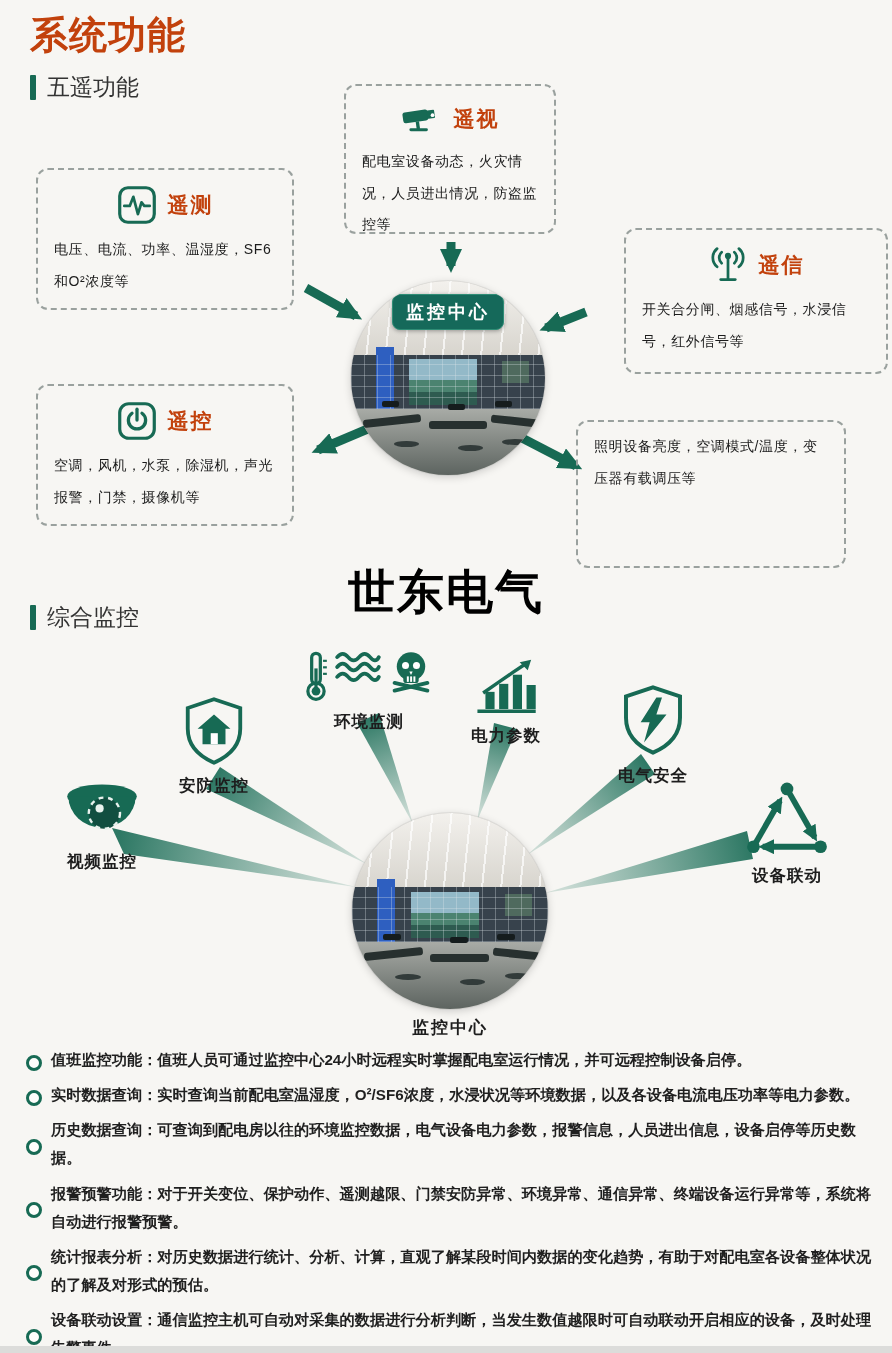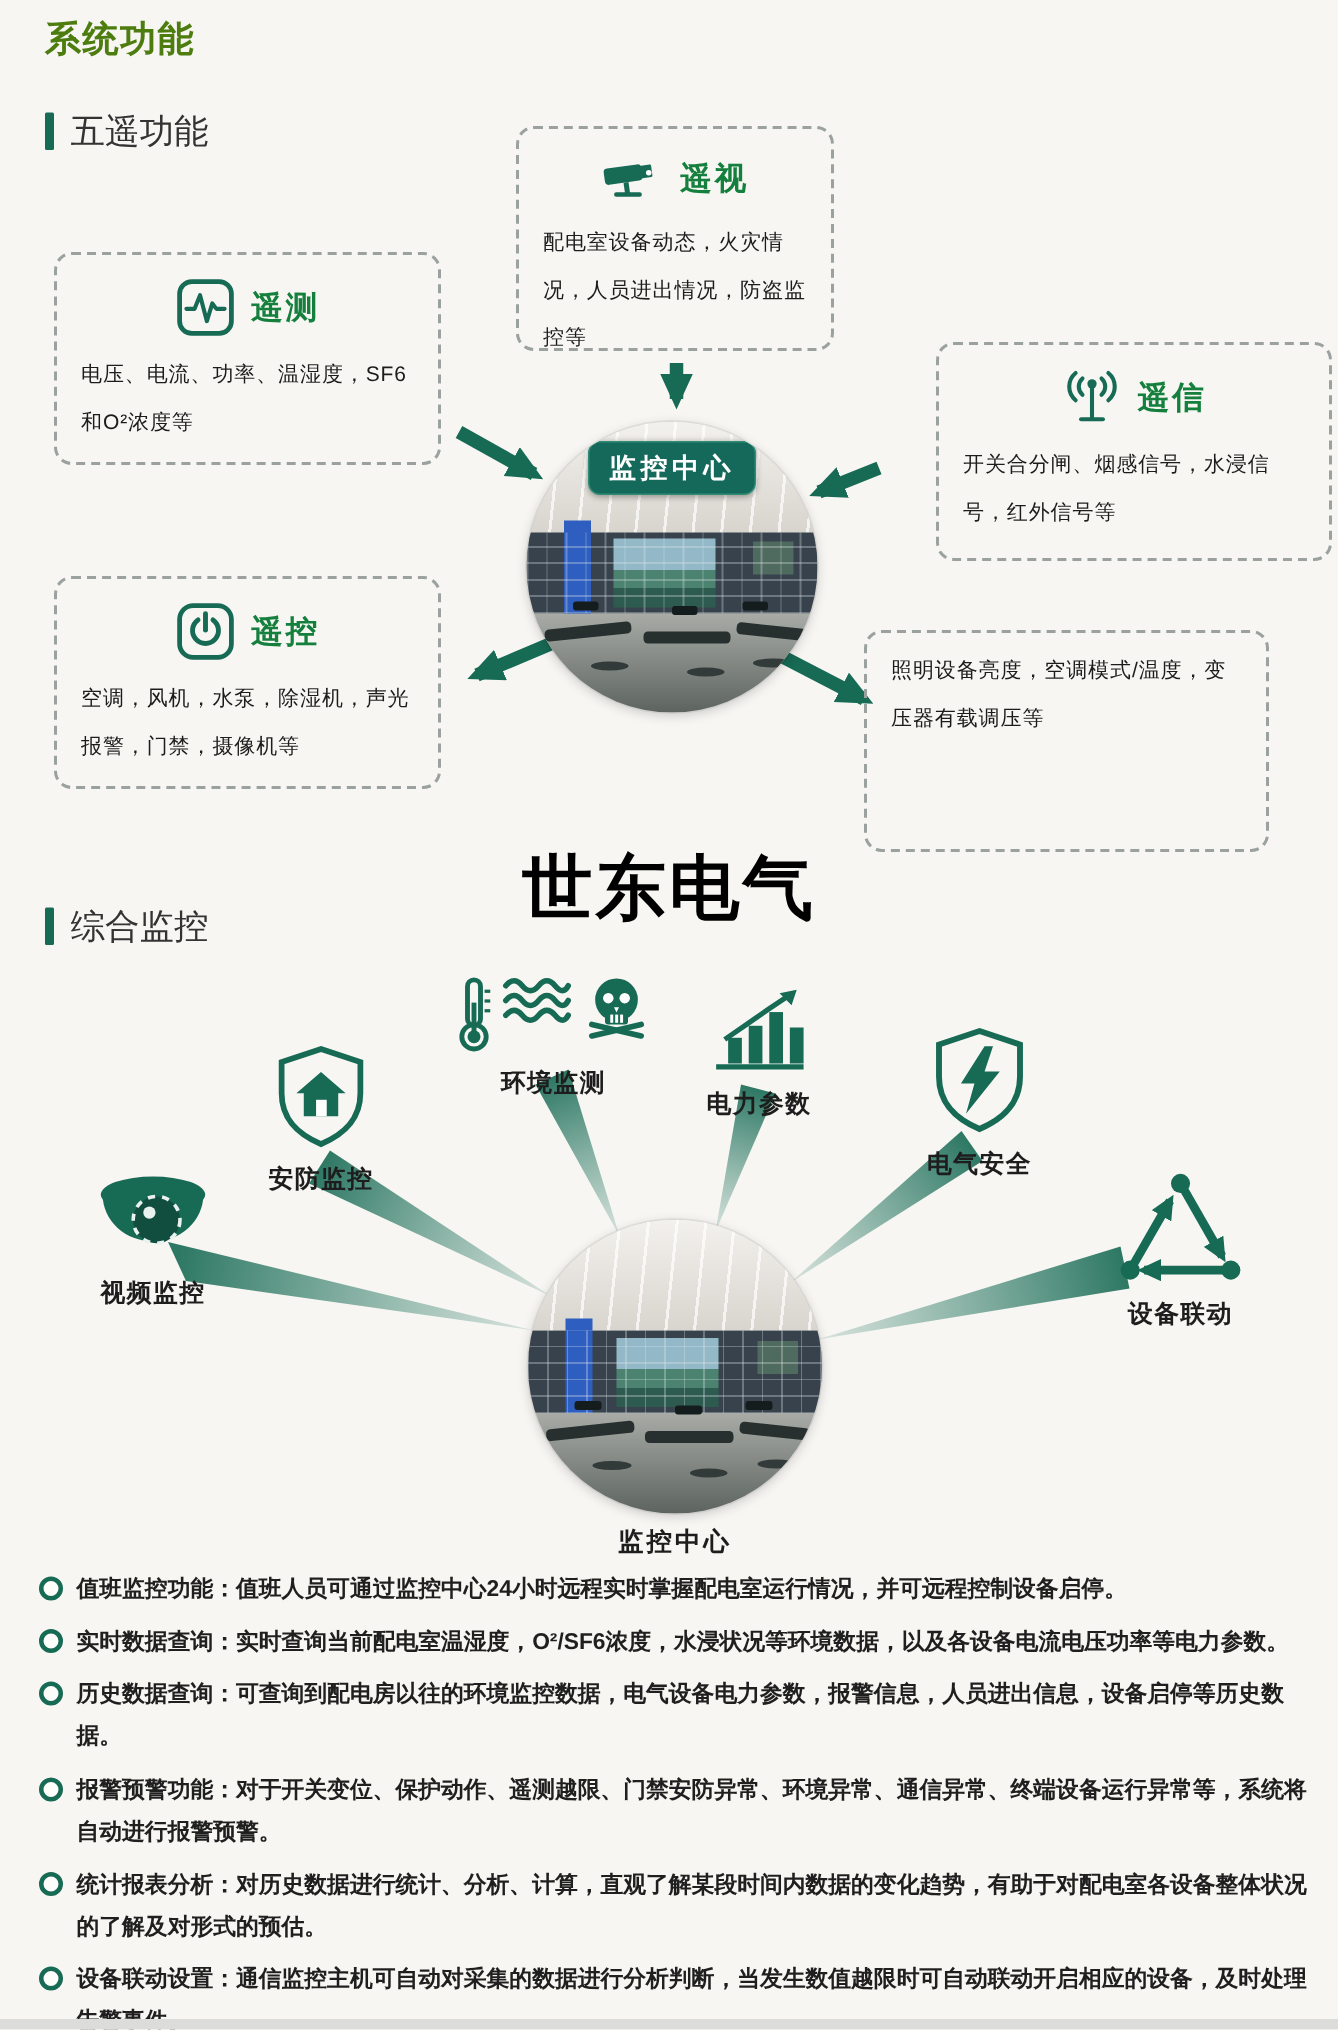--- a/index.html
+++ b/index.html
@@ -1,31 +1,31 @@
 <!DOCTYPE html>
 <html><head>
 <meta charset="utf-8">
 <style>
   html,body{margin:0;padding:0;}
   body{font-family:"Liberation Sans","DejaVu Sans",sans-serif;background:#eee;}
   .page{position:relative;width:892px;height:1353px;background:#f7f6f3;overflow:hidden;margin:0 auto;}
 
-  .main-title{position:absolute;left:30px;top:10px;font-size:24px;font-weight:800;color:#4d7c0f;letter-spacing:1px;}
+  .main-title{position:absolute;left:30px;top:10px;font-size:38px;font-weight:800;color:#c2410c;letter-spacing:1px;}
   .sec-head{position:absolute;left:30px;display:flex;align-items:center;gap:11px;font-size:23px;font-weight:500;color:#333;}
   .sec-bar{width:6px;height:25px;background:#176A54;border-radius:1px;}
   .sec-head.five{top:72px;}
   .sec-head.integrated{top:602px;text-align:right;}
 
   svg{display:block;}
   .overlay{position:absolute;pointer-events:none;}
 
   
   .fbox{position:absolute;border:2px dashed #9aa19e;border-radius:12px;box-sizing:border-box;}
   .fbox-head{display:flex;align-items:center;justify-content:center;gap:11px;margin-top:15px;}
-  .fbox-title{font-size:21px;font-weight:700;color:#15803d;letter-spacing:2px;}
+  .fbox-title{font-size:21px;font-weight:700;color:#c2410c;letter-spacing:2px;}
   .fbox-text{margin:9px 14px 0 16px;font-size:14px;line-height:2.25;color:#1c1c1c;font-weight:500;letter-spacing:.6px;}
   .box-yaoshi{left:344px;top:84px;width:212px;height:150px;}
   .box-yaoce{left:36px;top:168px;width:258px;height:142px;}
   .box-yaoxin{left:624px;top:228px;width:264px;height:146px;}
   .box-yaokong{left:36px;top:384px;width:258px;height:142px;}
   .box-yaotiao{left:576px;top:420px;width:270px;height:148px;}
 
   
   .room{position:absolute;border-radius:50%;overflow:hidden;background:#c9c7c2;box-shadow:0 0 0 1px rgba(0,0,0,.06),0 2px 8px rgba(0,0,0,.18);}
   .rm-ceiling{position:absolute;left:-8%;right:-8%;top:0;height:42%;background:linear-gradient(180deg,#f3f1ed,#d5d2cb);}
@@ -54,21 +54,21 @@
   .mi-env{left:298px;top:650px;width:142px;}
   .mi-power{left:458px;top:654px;width:96px;}
   .mi-esafety{left:604px;top:684px;width:98px;}
   .mi-linkage{left:736px;top:782px;width:102px;}
   .env-row{display:flex;align-items:flex-start;gap:7px;}
 
   .center2-label{position:absolute;left:350px;top:1016px;width:200px;text-align:center;font-size:17px;font-weight:700;color:#1d1d1d;letter-spacing:2px;}
 
   
   .features{position:absolute;left:26px;top:1046px;width:846px;}
-  .feat{display:flex;gap:9px;margin-bottom:7px;}
+  .feat{display:flex;gap:9px;margin-bottom:7px;align-items:center;}
   .feat-dot{flex:none;width:10px;height:10px;border:3px solid #176A54;border-radius:50%;margin-top:5px;background:#fdfdfb;}
   .feat-text{font-size:15.2px;line-height:1.85;font-weight:600;color:#1f1f1f;}
 
   .bottom-strip{position:absolute;left:0;right:0;bottom:0;height:7px;background:#dcdcda;}
 </style>
 </head>
 <body>
 
 <div class="page">
 

